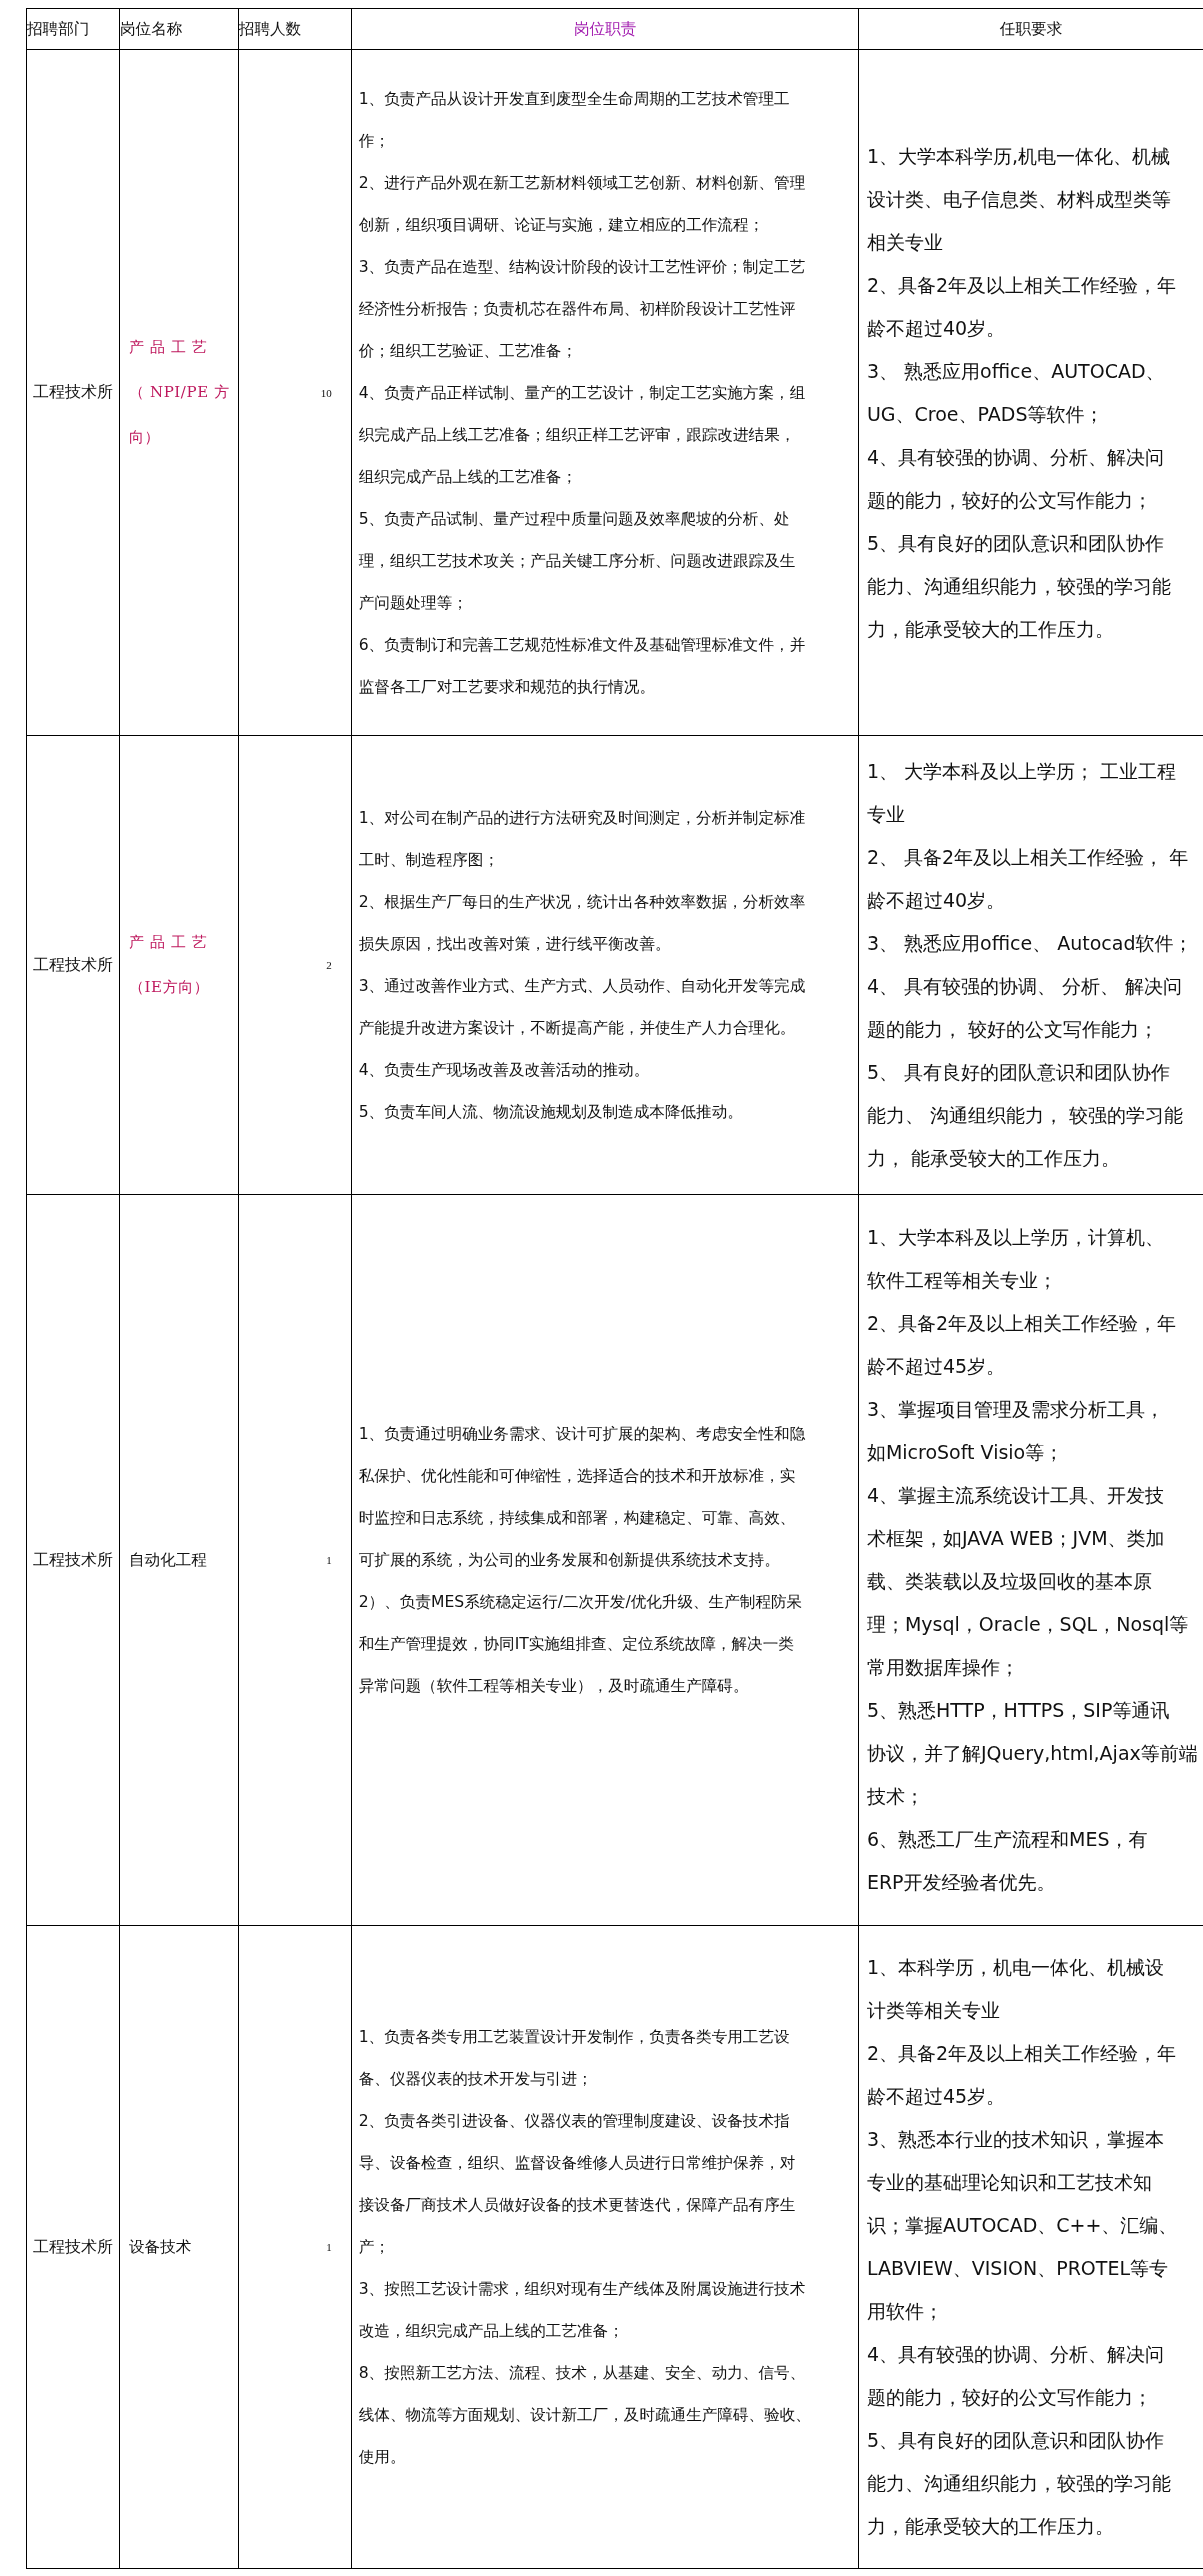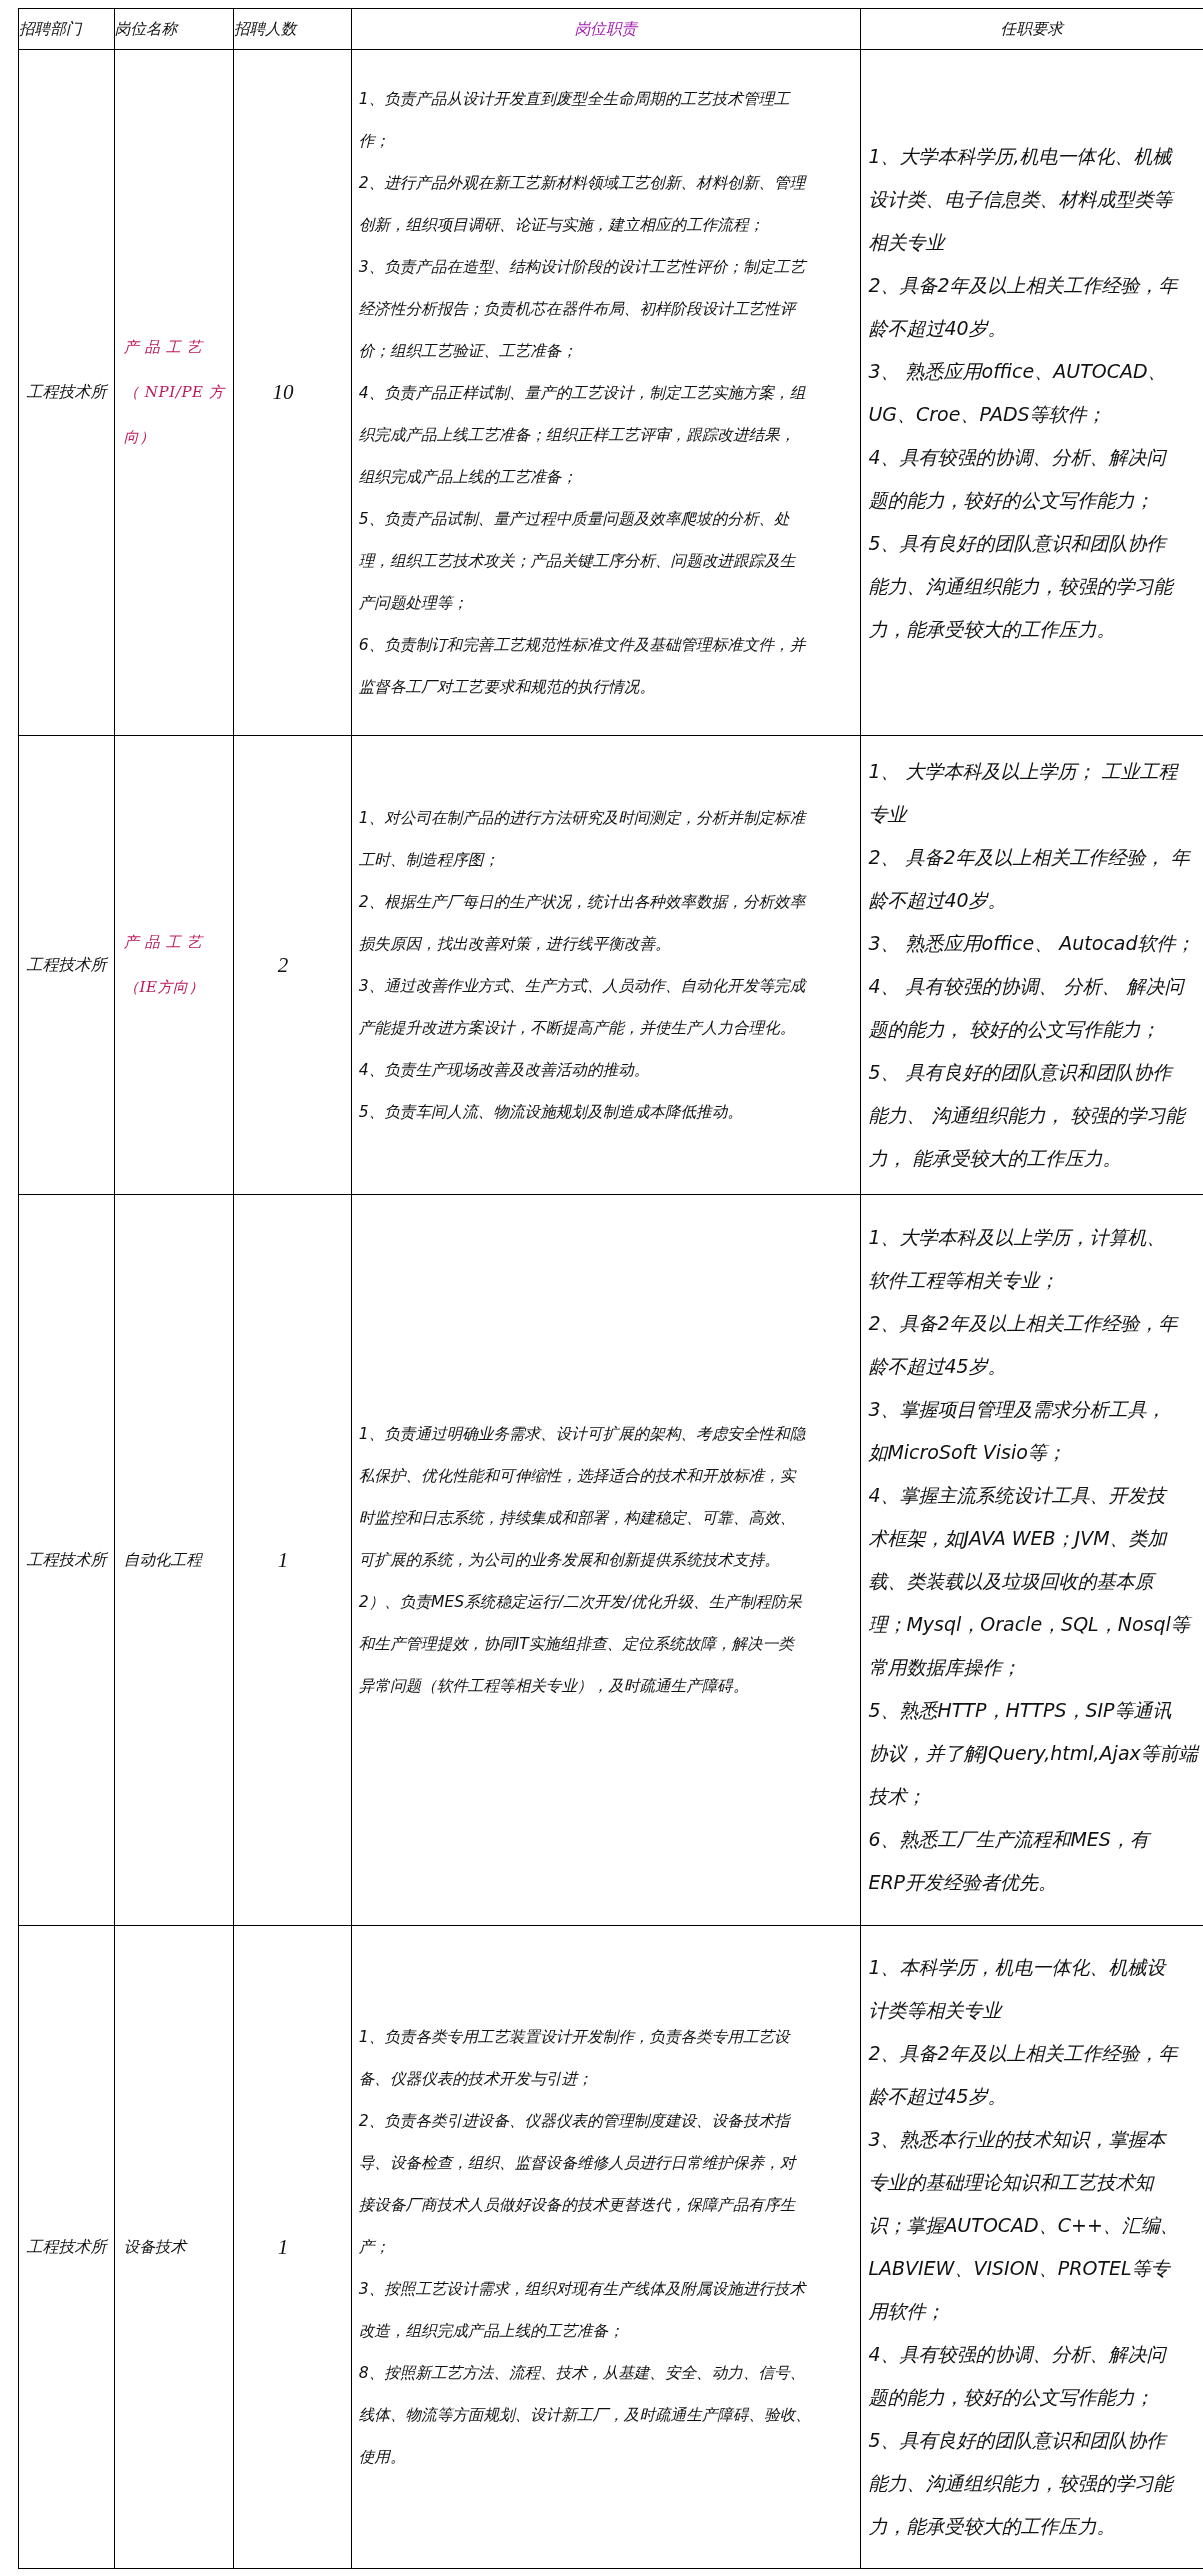--- a/index.html
+++ b/index.html
@@ -1,29 +1,29 @@
 <!DOCTYPE html>
 <html style="font-size:10.4px"><head>
 <meta charset="utf-8">
 <style>
   html, body { margin: 0; padding: 0; background: #ffffff; }
   body { width: 1204px; height: 2576px; position: relative; overflow: hidden;
          font-family: "DejaVu Sans", "Liberation Sans", sans-serif; color: #111; }
-  table.jobs { position: absolute; left: 18px; top: 8.4px; border-collapse: collapse; table-layout: fixed; font-style: italic; }
+  table.jobs { position: absolute; left: 26px; top: 8.4px; border-collapse: collapse; table-layout: fixed; }
   table.jobs td, table.jobs th { border: 1.9px solid #000; padding: 0; vertical-align: middle; }
   th { font-weight: normal; font-size: 15.6px; height: 40px; }
   th.c-dept, th.c-name, th.c-count { text-align: left; padding-left: 10.4px; }
   th.c-duty { text-align: center; font-family: "DejaVu Serif", "Liberation Serif", serif; color: #a21caf; font-size: 15.6px; }
   th.c-req { text-align: center; }
   col.w1 { width: 113px; } col.w2 { width: 121px; } col.w3 { width: 135px; }
   col.w4 { width: 517px; } col.w5 { width: 299px; }
   td.dept { text-align: center; font-size: 16px; }
   td.name { text-align: left; padding-left: 9px !important; font-size: 15.6px; }
   td.name.serif { font-family: "DejaVu Serif", "Liberation Serif", serif; color: #be185d; font-size: 15px; line-height: 45px; letter-spacing: 0.6px; }
-  td.count { text-align: center; font-family: "Liberation Serif", "DejaVu Serif", serif; font-size: 21px; padding-right: 19.4px !important; }
+  td.count { text-align: right; font-family: "Liberation Serif", "DejaVu Serif", serif; font-size: 11px; padding-right: 19.4px !important; }
   td.text { font-size: 15.6px; line-height: 42px; padding: 5.2px 9px 5.2px 6.5px !important; vertical-align: middle; }
   td.req { font-size: 19px; line-height: 43px; padding: 0 5.2px 0 7.8px !important; }
   .line { display: block; white-space: nowrap; }
   tr.r1 { height: 686px; } tr.r2 { height: 459px; } tr.r3 { height: 731px; } tr.r4 { height: 643px; }
 </style>
 </head>
 <body>
 
 <table class="jobs">
   <colgroup>

